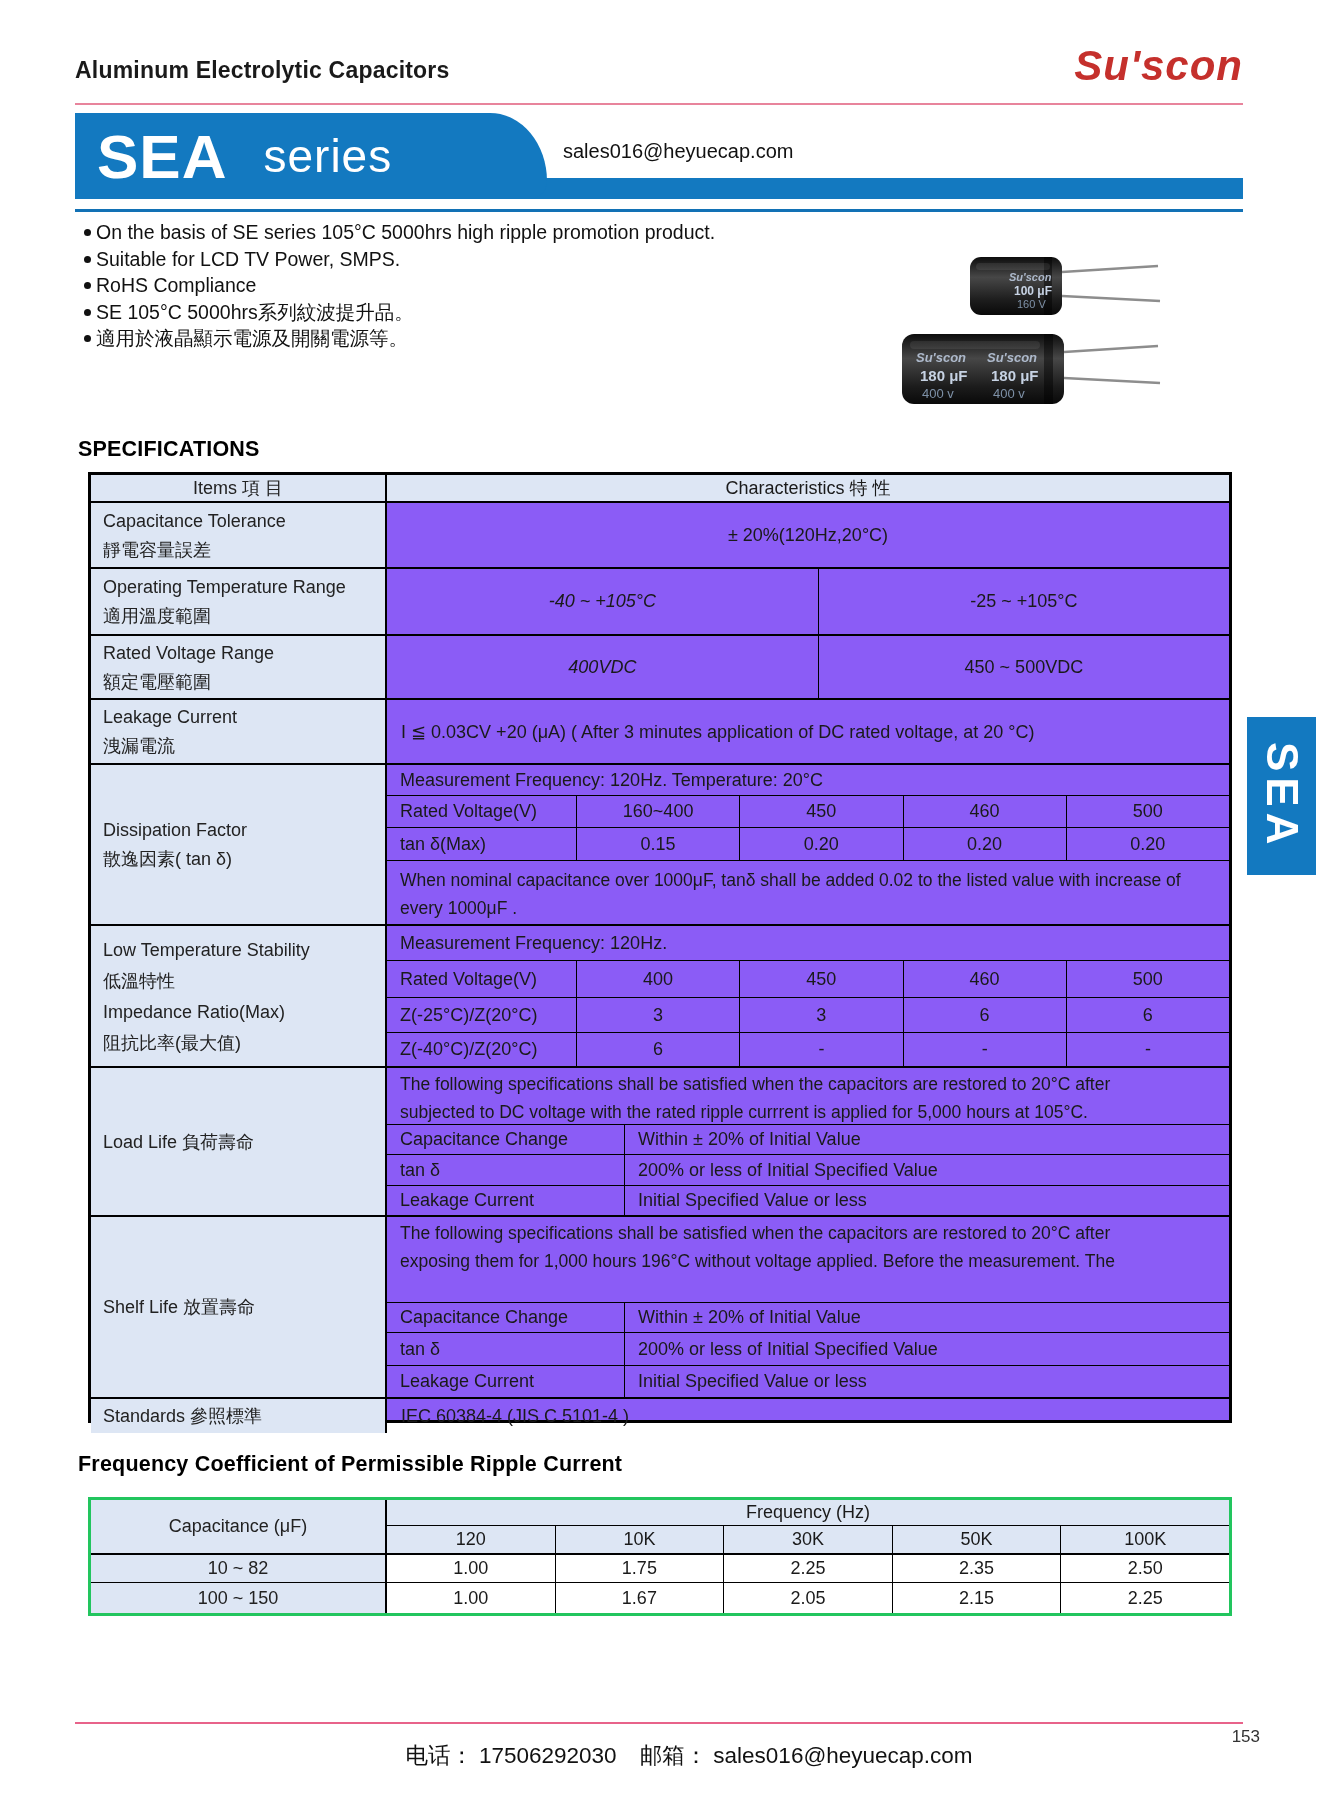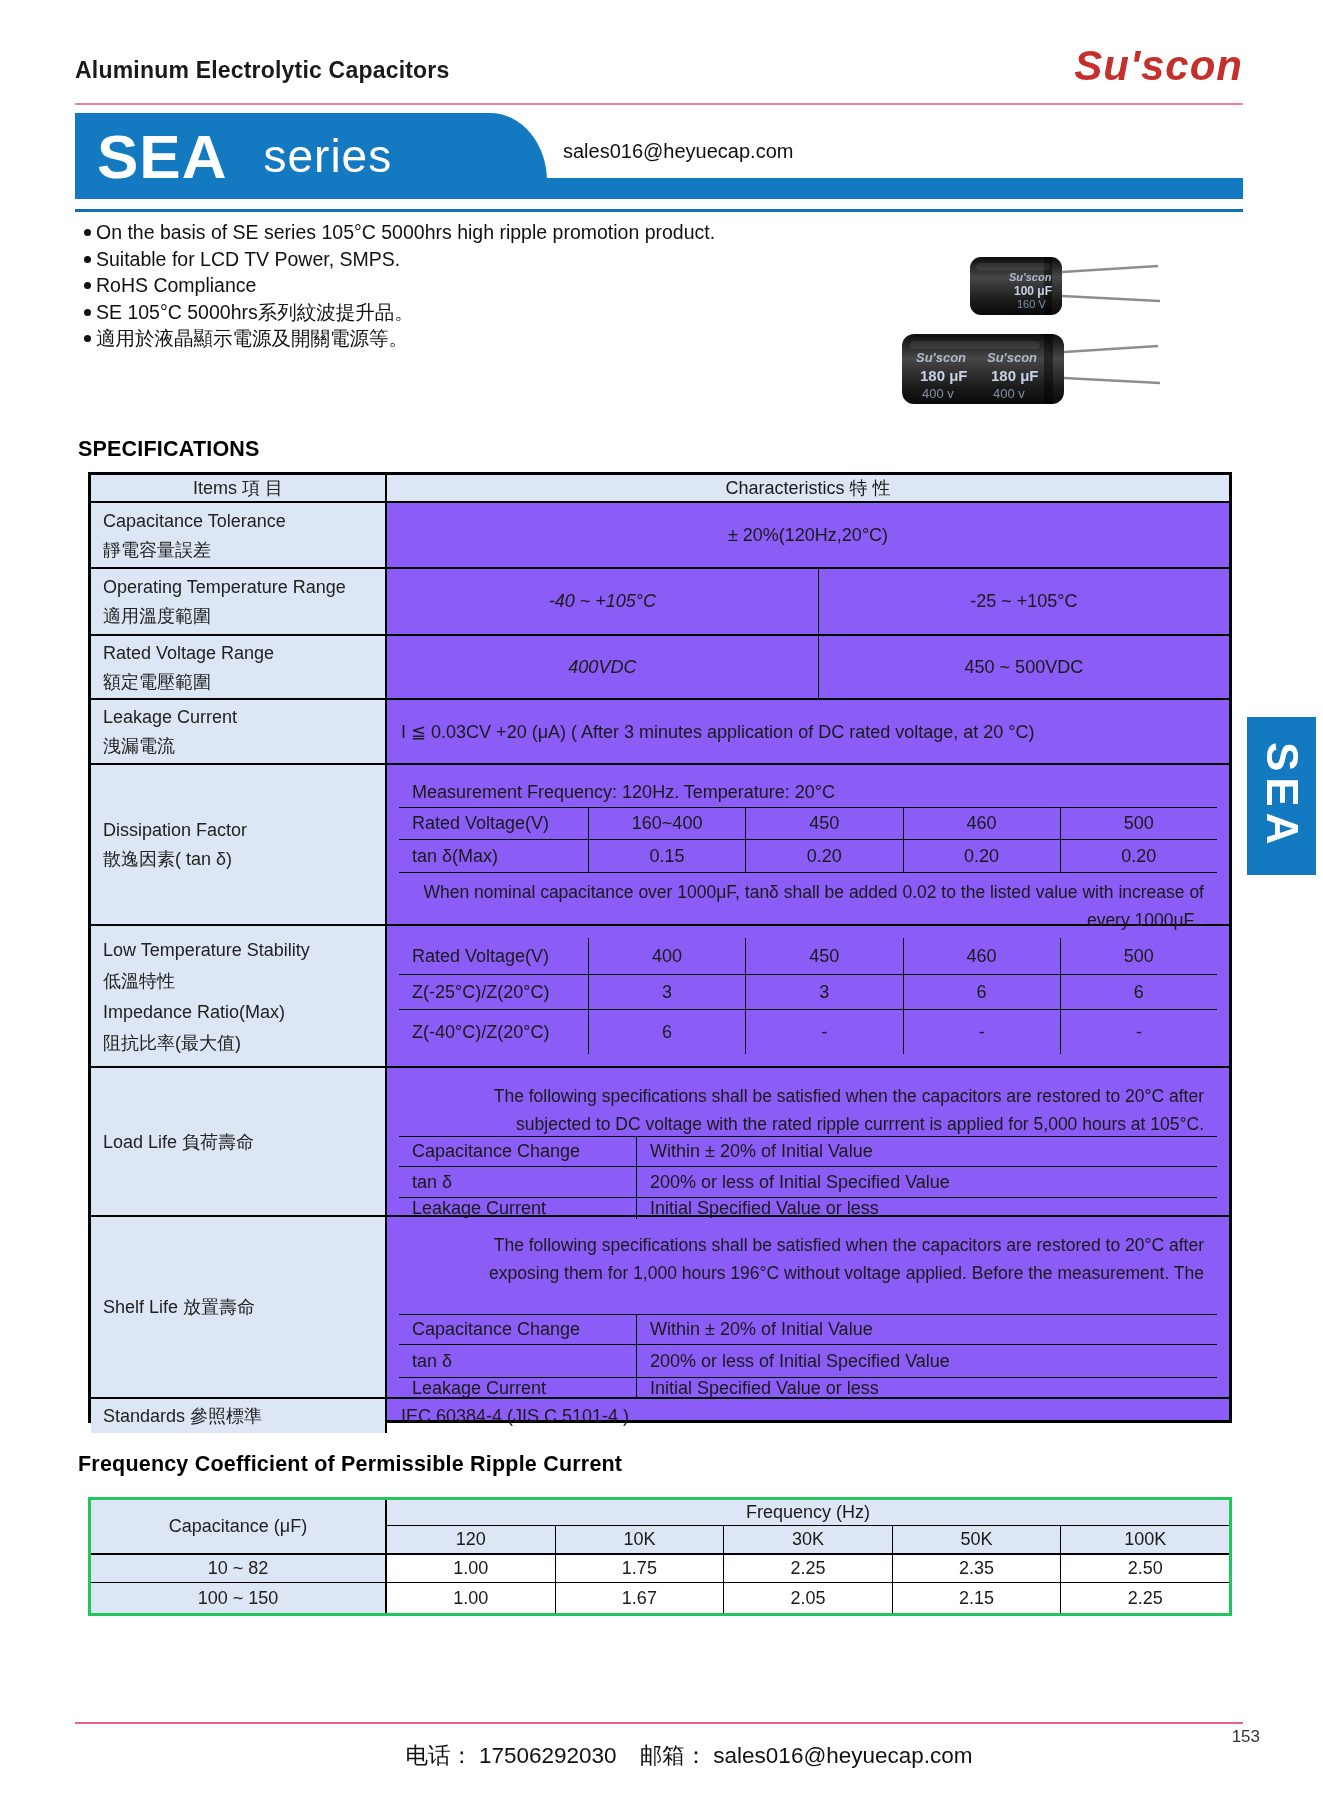--- a/index.html
+++ b/index.html
@@ -43,24 +43,24 @@
   .h-freq { left:78px; top:1452px; }
 
   
   .stable { left:88px; top:472px; width:1144px; height:951px; border:3px solid #000; background:#8b5cf6; font-size:18px; }
   .srow { display:flex; border-bottom:2px solid #000; }
   .srow:last-child { border-bottom:none; }
   .lc { width:296px; flex:none; background:#dde6f4; border-right:2px solid #000;
         padding:6px 12px; display:flex; flex-direction:column; justify-content:center; gap:7px; color:#222; }
   .lc.center { align-items:center; padding:0; }
   .lc div { line-height:22px; }
-  .rc { flex:1; display:flex; align-items:center; justify-content:center;text-align:right; }
+  .rc { flex:1; display:flex; align-items:center; justify-content:center; }
   .rc.header { background:#dde6f4; }
   .rc.left { justify-content:flex-start; padding-left:14px; }
-  .rc.col { flex-direction:column; align-items:stretch; justify-content:flex-start; padding:12px; }
+  .rc.col { flex-direction:column; align-items:stretch; justify-content:flex-start; padding:0; }
   .split { flex:1; display:flex; }
   .split .half { display:flex; align-items:center; justify-content:center; }
   .split .half:first-child { flex:1.05; border-right:1px solid #000;font-style:italic; }
   .split .half:last-child { flex:1; }
   .mfrow { display:flex; align-items:center; padding-left:13px; border-bottom:1px solid #000; flex:none; }
   .vrow { display:flex; border-bottom:1px solid #000; flex:none; }
   .vlabel { width:190px; flex:none; border-right:1px solid #000; padding-left:13px; display:flex; align-items:center; }
   .vlabel.wide { width:238px; }
   .vcell { flex:1; border-right:1px solid #000; display:flex; align-items:center; justify-content:center; }
   .vcell:last-child { border-right:none; }
@@ -236,20 +236,21 @@
   </div>
 
   <div class="srow" style="height:142px">
     <div class="lc" style="gap:9px">
       <div>Low Temperature Stability</div>
       <div>低溫特性</div>
       <div>Impedance Ratio(Max)</div>
       <div>阻抗比率(最大值)</div>
     </div>
     <div class="rc col">
+      <div class="mfrow" style="height:35px">Measurement Frequency: 120Hz.</div>
       <div class="vrow" style="height:37px">
         <div class="vlabel">Rated Voltage(V)</div>
         <div class="vcell">400</div>
         <div class="vcell">450</div>
         <div class="vcell">460</div>
         <div class="vcell">500</div>
       </div>
       <div class="vrow" style="height:35px">
         <div class="vlabel">Z(-25°C)/Z(20°C)</div>
         <div class="vcell">3</div>

